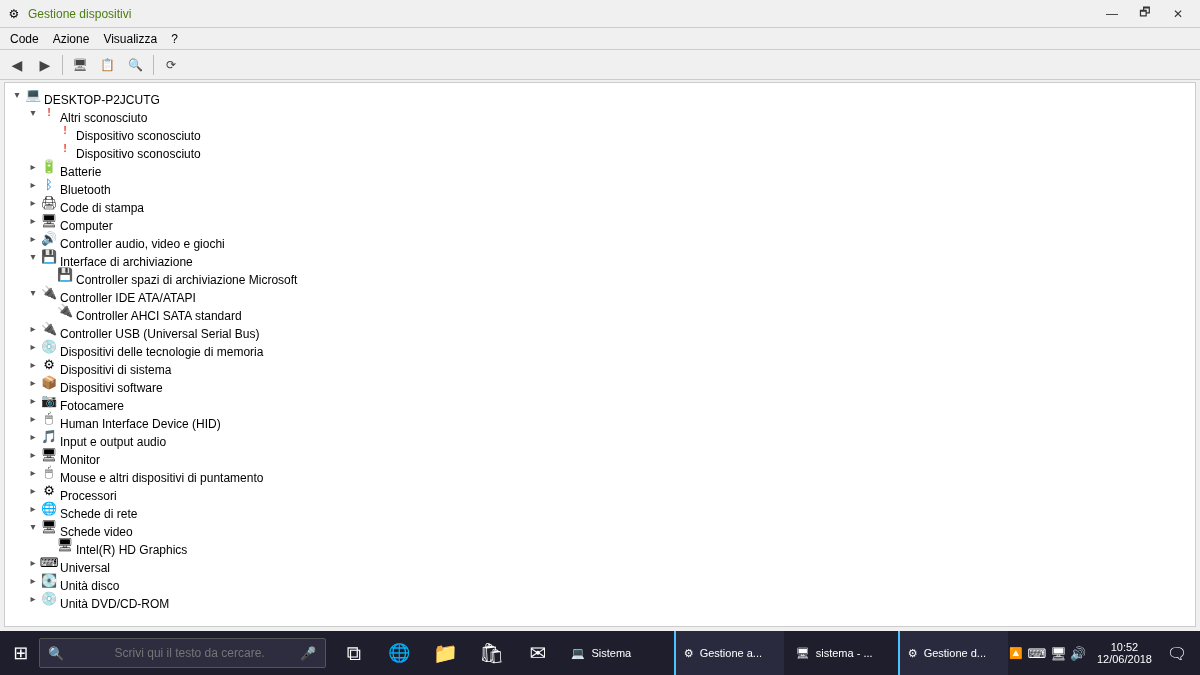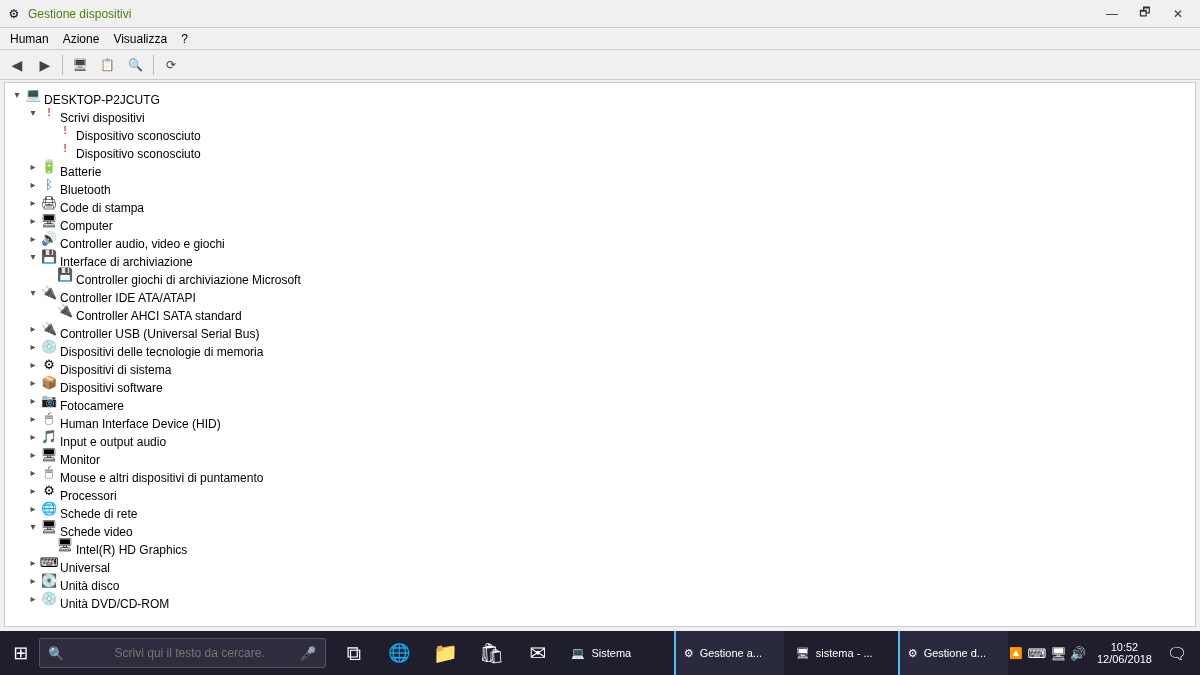--- a/index.html
+++ b/index.html
@@ -233,21 +233,21 @@
     <span class="title-bar-title">Gestione dispositivi</span>
   </div>
   <div class="title-bar-controls">
     <button class="title-btn">—</button>
     <button class="title-btn">🗗</button>
     <button class="title-btn close">✕</button>
   </div>
 </div>
 
 <div class="menu-bar">
-  <span class="menu-item">Human</span>
+  <span class="menu-item">Code</span>
   <span class="menu-item">Azione</span>
   <span class="menu-item">Visualizza</span>
   <span class="menu-item">?</span>
 </div>
 
 <div class="toolbar">
   <button class="toolbar-btn">◀</button>
   <button class="toolbar-btn">▶</button>
   <div class="toolbar-sep"></div>
   <button class="toolbar-btn" style="font-size:12px;">🖥</button>
@@ -263,21 +263,21 @@
   <div class="tree-item" style="padding-left: 4px;">
         <span class="expand-btn">▾</span>
         <span class="node-icon">💻</span>
         <span class="node-label">DESKTOP-P2JCUTG</span>
       </div>
       <div class="tree-item" style="padding-left: 20px;">
         <span class="expand-btn">▾</span>
         <span class="node-icon">
           <span style="color:#e74c3c; font-size:11px; font-weight:bold;">!</span>
         </span>
-        <span class="node-label">Scrivi dispositivi</span>
+        <span class="node-label">Altri sconosciuto</span>
       </div>
       <div class="tree-item" style="padding-left: 36px;">
         <span class="expand-spacer"></span>
         <span class="node-icon">
           <span style="color:#e74c3c; font-size:11px; font-weight:bold;">!</span>
         </span>
         <span class="node-label">Dispositivo sconosciuto</span>
       </div>
       <div class="tree-item" style="padding-left: 36px;">
         <span class="expand-spacer"></span>
@@ -314,21 +314,21 @@
         <span class="node-label">Controller audio, video e giochi</span>
       </div>
       <div class="tree-item" style="padding-left: 20px;">
         <span class="expand-btn">▾</span>
         <span class="node-icon">💾</span>
         <span class="node-label">Interface di archiviazione</span>
       </div>
       <div class="tree-item" style="padding-left: 36px;">
         <span class="expand-spacer"></span>
         <span class="node-icon">💾</span>
-        <span class="node-label">Controller giochi di archiviazione Microsoft</span>
+        <span class="node-label">Controller spazi di archiviazione Microsoft</span>
       </div>
       <div class="tree-item" style="padding-left: 20px;">
         <span class="expand-btn">▾</span>
         <span class="node-icon">🔌</span>
         <span class="node-label">Controller IDE ATA/ATAPI</span>
       </div>
       <div class="tree-item" style="padding-left: 36px;">
         <span class="expand-spacer"></span>
         <span class="node-icon">🔌</span>
         <span class="node-label">Controller AHCI SATA standard</span>

